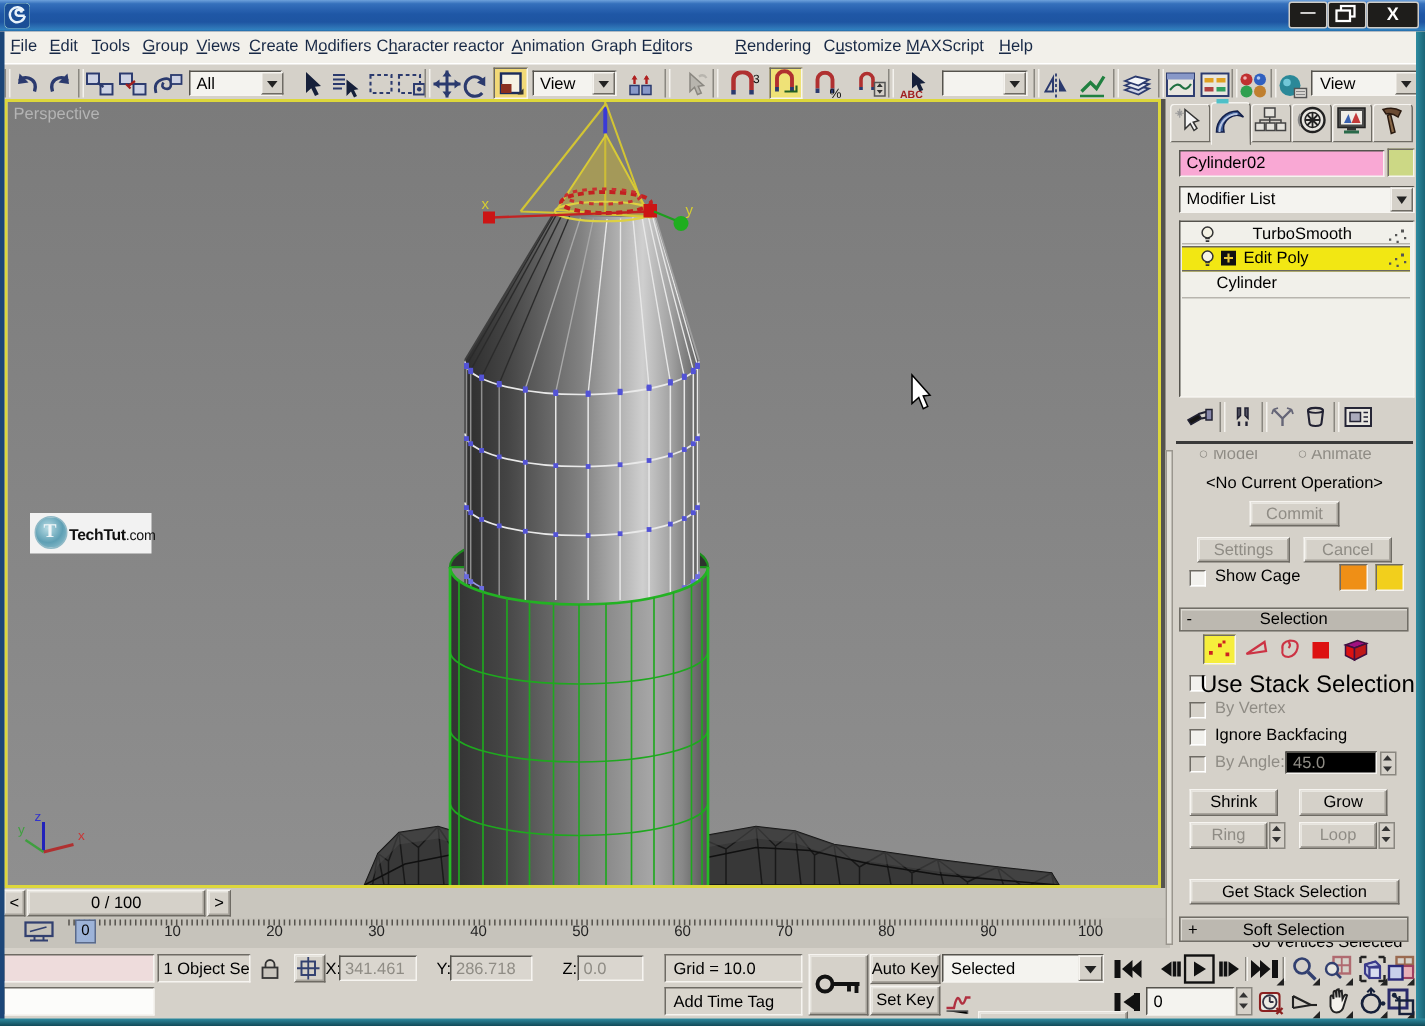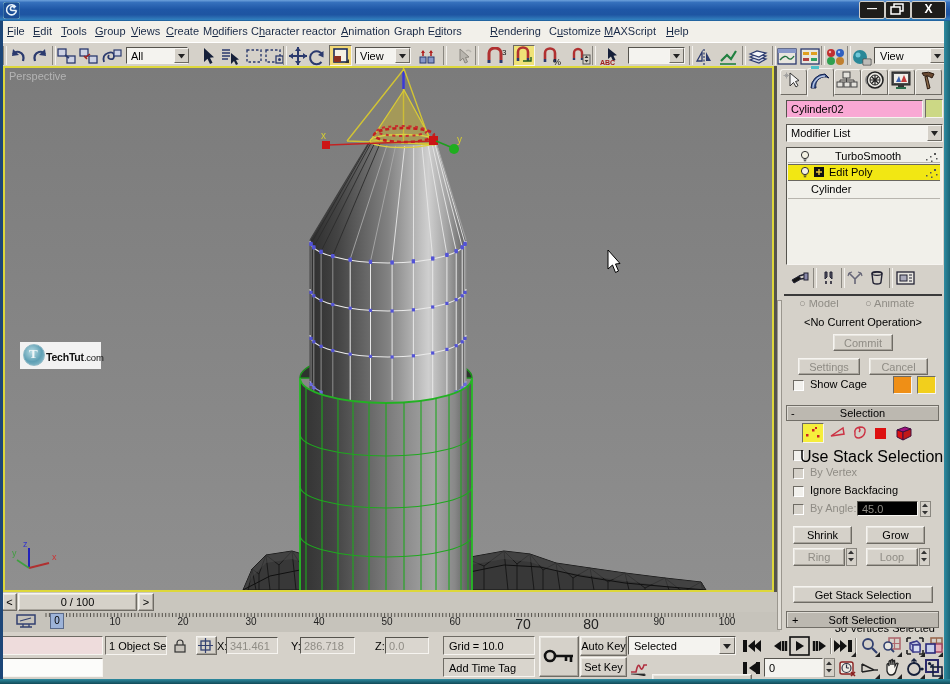--- a/index.html
+++ b/index.html
@@ -885,22 +885,22 @@
           <line x1="733.4" y1="1" x2="733.4" y2="5" stroke="#55524c" stroke-width="1"></line>
         </svg>
       </div>
       <div class="abs" style="left:50px;top:21px;width:14px;height:16px;background:#9db3d8;border:1px solid #5a6a8a;box-sizing:border-box;text-align:center;font-size:10px;color:#000;line-height:14px;">0</div>
       <div class="abs" style="left:103px;top:24px;width:24px;text-align:center;font-size:10px;color:#222;">10</div>
       <div class="abs" style="left:171px;top:24px;width:24px;text-align:center;font-size:10px;color:#222;">20</div>
       <div class="abs" style="left:239px;top:24px;width:24px;text-align:center;font-size:10px;color:#222;">30</div>
       <div class="abs" style="left:307px;top:24px;width:24px;text-align:center;font-size:10px;color:#222;">40</div>
       <div class="abs" style="left:375px;top:24px;width:24px;text-align:center;font-size:10px;color:#222;">50</div>
       <div class="abs" style="left:443px;top:24px;width:24px;text-align:center;font-size:10px;color:#222;">60</div>
-      <div class="abs" style="left:511px;top:24px;width:24px;text-align:center;font-size:14px;color:#222;">70</div>
-      <div class="abs" style="left:579px;top:24px;width:24px;text-align:center;font-size:14px;color:#222;">80</div>
+      <div class="abs" style="left:511px;top:24px;width:24px;text-align:center;font-size:10px;color:#222;">70</div>
+      <div class="abs" style="left:579px;top:24px;width:24px;text-align:center;font-size:10px;color:#222;">80</div>
       <div class="abs" style="left:647px;top:24px;width:24px;text-align:center;font-size:10px;color:#222;">90</div>
       <div class="abs" style="left:715px;top:24px;width:24px;text-align:center;font-size:10px;color:#222;">100</div>
       <div class="abs" style="left:15px;top:21px;width:26px;height:17px;">
         <svg width="26" height="17">
           <rect x="2" y="2" width="18" height="9" fill="none" stroke="#324070" stroke-width="1.5"></rect>
           <path d="M5,8 L16,5" stroke="#324070" stroke-width="1.2"></path>
           <path d="M8,11 L8,14 M14,11 L14,14 M5,14 L17,14" stroke="#324070" stroke-width="1.3"></path>
         </svg>
       </div>
       <div class="abs" style="left:0;top:40px;width:780px;height:47px;background:#d5d1c9;"></div>

